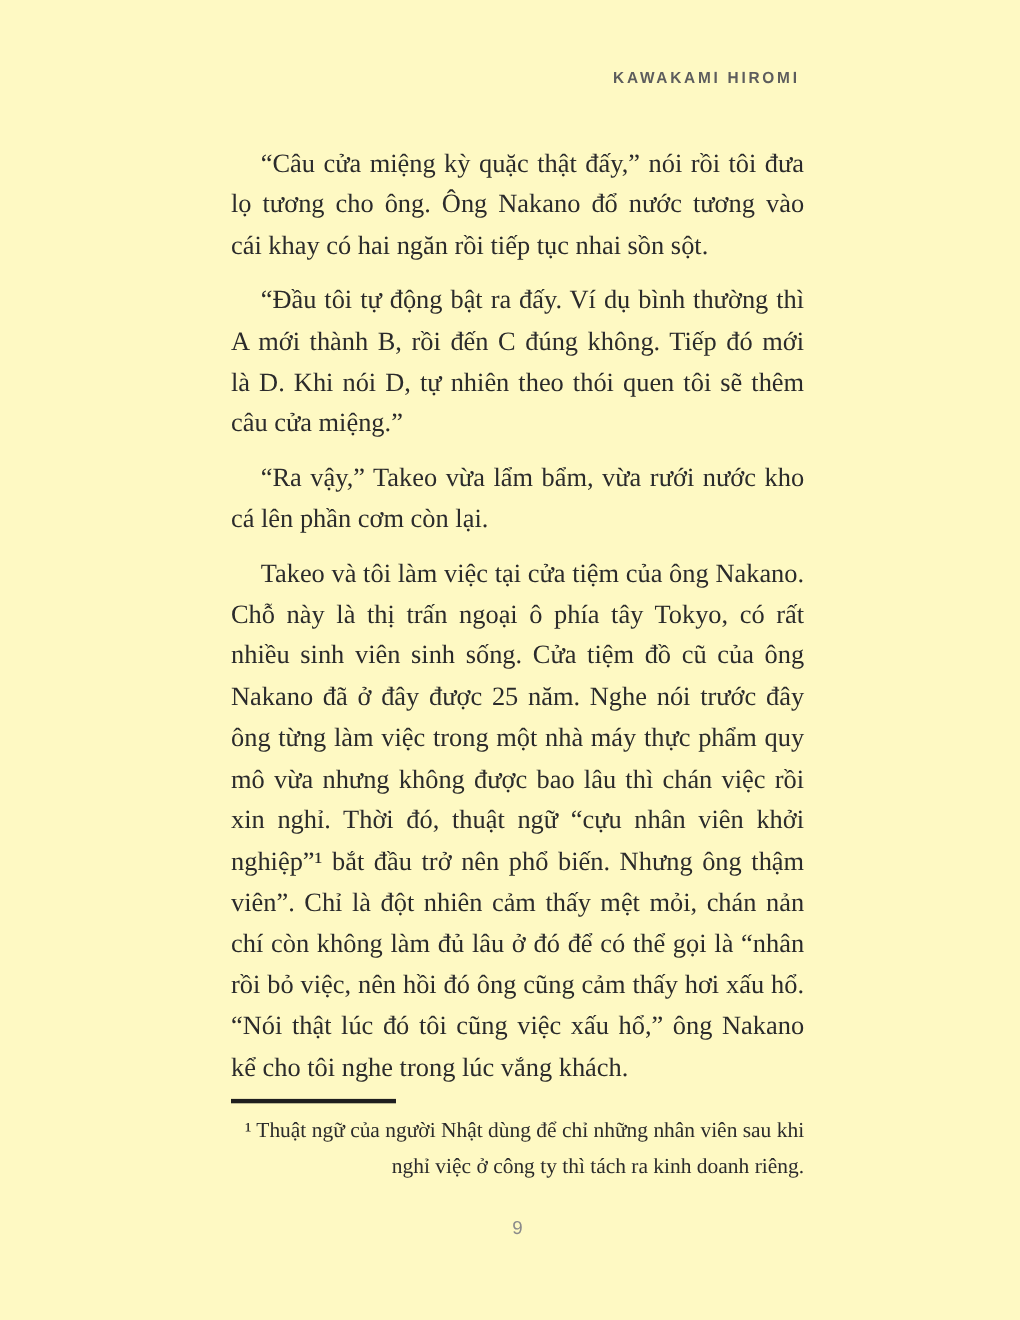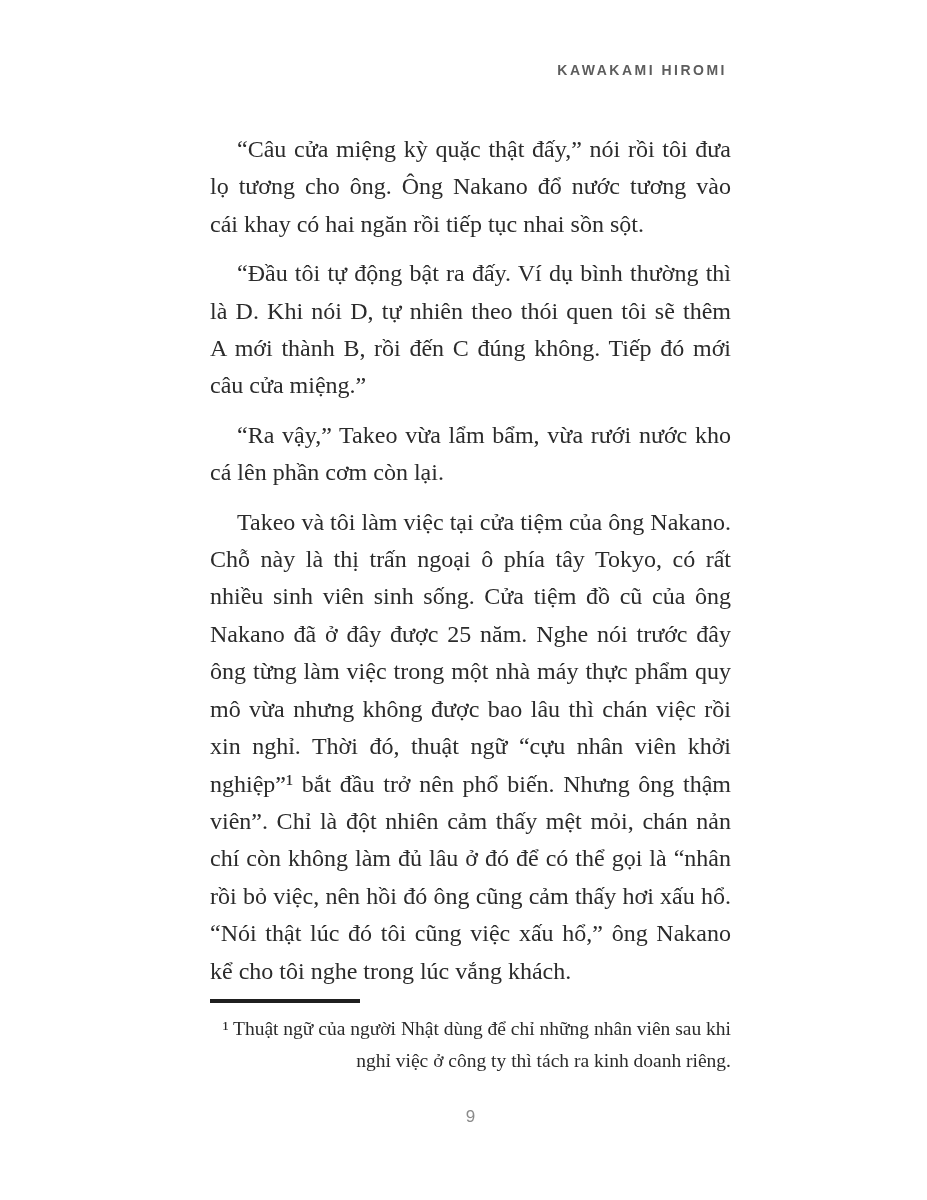--- a/index.html
+++ b/index.html
@@ -5,21 +5,21 @@
   html, body {
     margin: 0;
     padding: 0;
     background: #e8e8e8;
   }
   .page {
     position: relative;
     width: 927px;
     height: 1200px;
     margin: 0 auto;
-    background: #ffffff;
+    background: #fef9c3;
     overflow: hidden;
     font-family: "Liberation Serif", serif;
   }
   .running-head {
     position: absolute;
     top: 62px;
     right: 200px;
     font-family: "Liberation Sans", sans-serif;
     font-weight: bold;
     font-size: 14px;
@@ -90,22 +90,22 @@
   <div class="running-head">KAWAKAMI HIROMI</div>
 
   <div class="text-block">
       <div class="para">
         <div class="line first">“Câu cửa miệng kỳ quặc thật đấy,” nói rồi tôi đưa</div>
         <div class="line">lọ tương cho ông. Ông Nakano đổ nước tương vào</div>
         <div class="line last">cái khay có hai ngăn rồi tiếp tục nhai sồn sột.</div>
       </div>
       <div class="para">
         <div class="line first">“Đầu tôi tự động bật ra đấy. Ví dụ bình thường thì</div>
+        <div class="line">A mới thành B, rồi đến C đúng không. Tiếp đó mới</div>
         <div class="line">là D. Khi nói D, tự nhiên theo thói quen tôi sẽ thêm</div>
-        <div class="line">A mới thành B, rồi đến C đúng không. Tiếp đó mới</div>
         <div class="line last">câu cửa miệng.”</div>
       </div>
       <div class="para">
         <div class="line first">“Ra vậy,” Takeo vừa lẩm bẩm, vừa rưới nước kho</div>
         <div class="line last">cá lên phần cơm còn lại.</div>
       </div>
       <div class="para">
         <div class="line first">Takeo và tôi làm việc tại cửa tiệm của ông Nakano.</div>
         <div class="line">Chỗ này là thị trấn ngoại ô phía tây Tokyo, có rất</div>
         <div class="line">nhiều sinh viên sinh sống. Cửa tiệm đồ cũ của ông</div>

